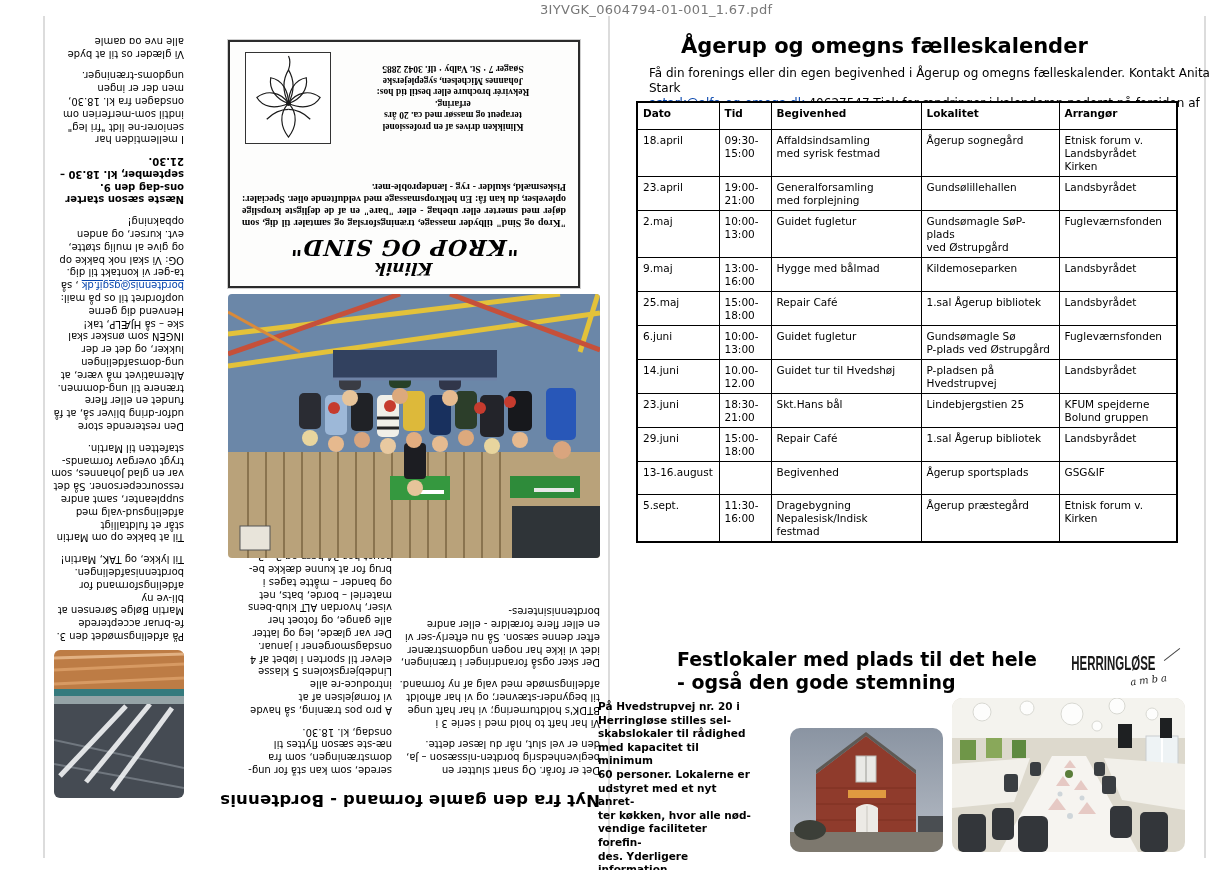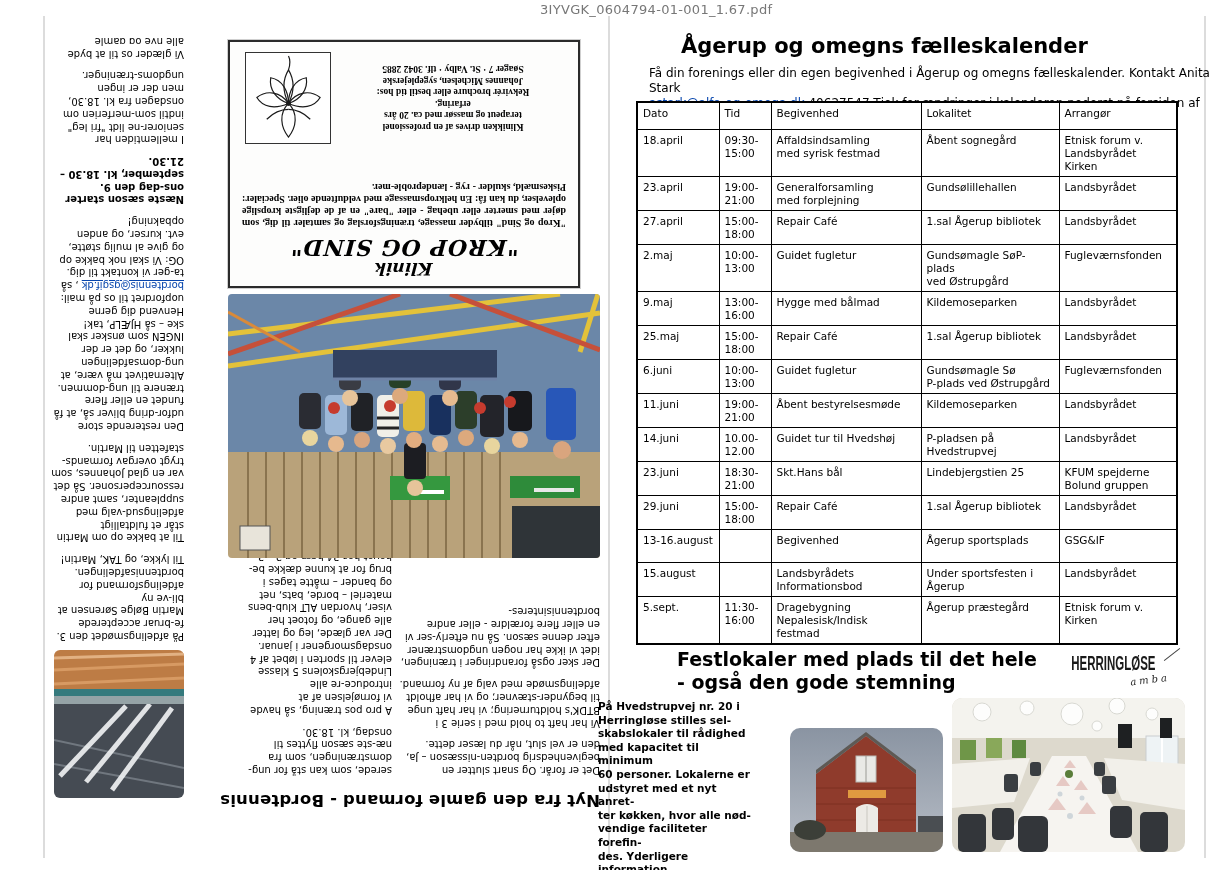--- a/index.html
+++ b/index.html
@@ -47,21 +47,21 @@
   
   .rp-title { position:absolute; left:633px; top:34px; font-size:21px; font-weight:bold;margin-left:48px; }
   .rp-intro { position:absolute; left:633px; top:66px; width:570px; font-size:12px; line-height:15px;margin-left:16px; }
   .rp-intro a { color:#0645ad; text-decoration:underline; }
 
   .cal-table { position:absolute; left:636px; top:101px; border-collapse:collapse;
     border:2px solid #000; background:#fff; }
   .cal-table th, .cal-table td { border:1px solid #000; padding:4px 5px 3px 5px;
     vertical-align:top; text-align:left; font-size:10.5px; line-height:13px;
     white-space:pre-line; }
-  .cal-table th { font-weight:normal; padding-bottom:9px; }
+  .cal-table th { font-weight:bold; padding-bottom:9px; }
   .cal-table tbody tr { height:33px; }
   .small-cell { font-size:9px; }
 
   .fest-heading { position:absolute; left:633px; top:648px; font-size:19px;
     line-height:23px; font-weight:bold; white-space:pre-line;margin-left:44px; }
   .fest-body { position:absolute; left:598px; top:700px; width:156px;
     font-size:10.5px; line-height:13.6px; white-space:pre-line;font-weight:bold; }
   .fest-body a { color:#000; text-decoration:underline; }
 
   .hl-logo { position:absolute; left:1056px; top:650px; width:140px; height:46px;text-align:center; }
@@ -281,43 +281,35 @@
             <th>Arrangør</th>
           </tr>
       </thead>
       <tbody>
           <tr>
             <td>18.april</td>
             <td>09:30-
 15:00</td>
             <td>Affaldsindsamling
 med syrisk festmad</td>
-            <td>Åbent sognegård</td>
+            <td>Ågerup sognegård</td>
             <td>Etnisk forum v.
 Landsbyrådet
 Kirken</td>
           </tr>
           <tr>
             <td>23.april</td>
             <td>19:00-
 21:00</td>
             <td>Generalforsamling
 med forplejning</td>
             <td>Gundsølillehallen</td>
             <td>Landsbyrådet</td>
           </tr>
           <tr>
-            <td>27.april</td>
-            <td>15:00-
-18:00</td>
-            <td>Repair Café</td>
-            <td>1.sal Ågerup bibliotek</td>
-            <td>Landsbyrådet</td>
-          </tr>
-          <tr>
             <td>2.maj</td>
             <td>10:00-
 13:00</td>
             <td>Guidet fugletur</td>
             <td>Gundsømagle SøP-plads
 ved Østrupgård</td>
             <td class="small-cell">Fugleværnsfonden</td>
           </tr>
           <tr>
             <td>9.maj</td>
@@ -338,28 +330,20 @@
           <tr>
             <td>6.juni</td>
             <td>10:00-
 13:00</td>
             <td>Guidet fugletur</td>
             <td>Gundsømagle Sø
 P-plads ved Østrupgård</td>
             <td class="small-cell">Fugleværnsfonden</td>
           </tr>
           <tr>
-            <td>11.juni</td>
-            <td>19:00-
-21:00</td>
-            <td>Åbent bestyrelsesmøde</td>
-            <td>Kildemoseparken</td>
-            <td>Landsbyrådet</td>
-          </tr>
-          <tr>
             <td>14.juni</td>
             <td>10.00-
 12.00</td>
             <td>Guidet tur til Hvedshøj</td>
             <td>P-pladsen på
 Hvedstrupvej</td>
             <td>Landsbyrådet</td>
           </tr>
           <tr>
             <td>23.juni</td>
@@ -377,29 +361,20 @@
             <td>Repair Café</td>
             <td>1.sal Ågerup bibliotek</td>
             <td>Landsbyrådet</td>
           </tr>
           <tr>
             <td>13-16.august</td>
             <td></td>
             <td>Begivenhed</td>
             <td>Ågerup sportsplads</td>
             <td>GSG&amp;IF</td>
-          </tr>
-          <tr>
-            <td>15.august</td>
-            <td></td>
-            <td>Landsbyrådets
-Informationsbod</td>
-            <td>Under sportsfesten i
-Ågerup</td>
-            <td>Landsbyrådet</td>
           </tr>
           <tr>
             <td>5.sept.</td>
             <td>11:30-
 16:00</td>
             <td>Dragebygning
 Nepalesisk/Indisk
 festmad</td>
             <td>Ågerup præstegård</td>
             <td>Etnisk forum v.

